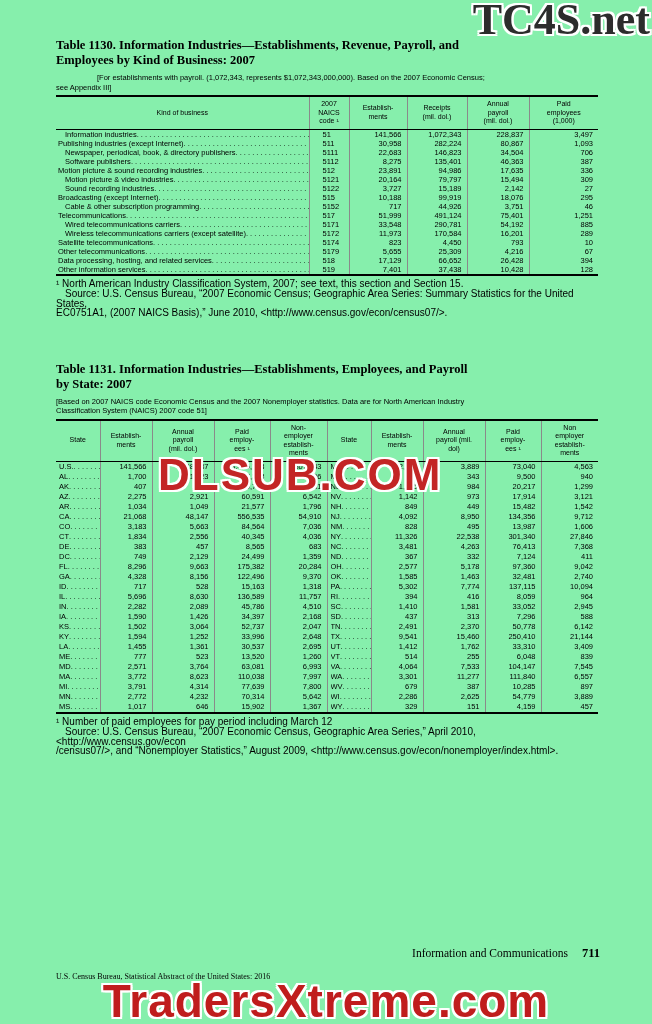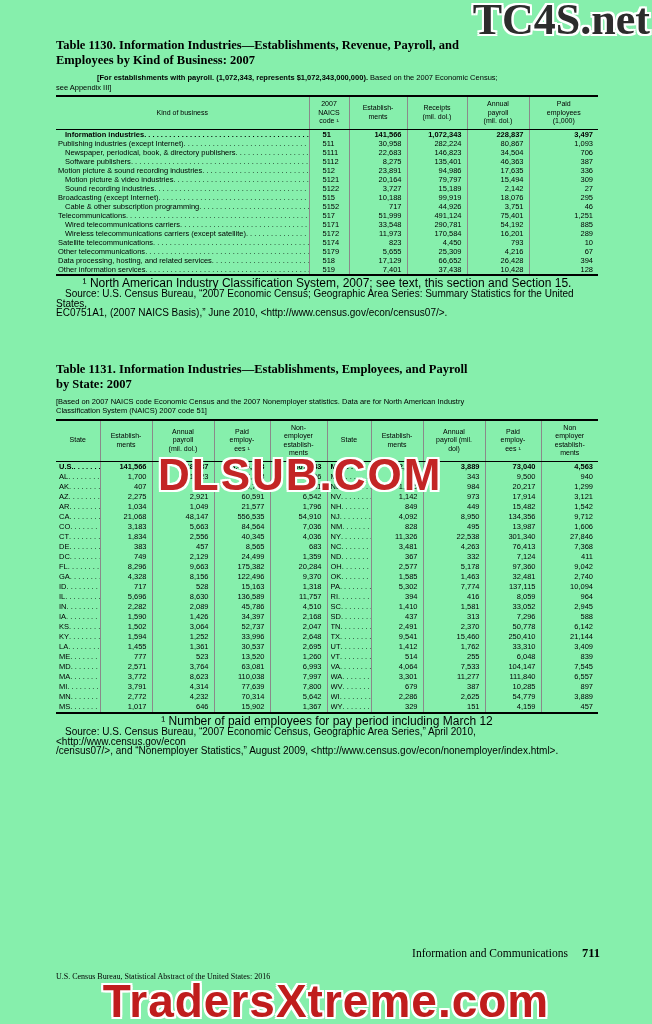--- a/index.html
+++ b/index.html
@@ -4,42 +4,42 @@
 <style>
   html,body{margin:0;padding:0;background:#fff;}
   .page{position:relative;width:652px;height:1024px;background:#86efac;overflow:hidden;
         font-family:"Liberation Sans",sans-serif;color:#000;margin:0 auto;}
   .content{position:absolute;left:56px;top:38px;width:542px;}
 
   .tbl-title{font-family:"Liberation Serif",serif;font-weight:bold;font-size:12.5px;
              line-height:15px;margin:0 0 5px 0;white-space:pre-line;}
   .tbl-title.second{margin-top:44px;}
   .headnote{font-size:7.5px;line-height:9.5px;margin:0 0 3px 0;white-space:pre-line;}
-  .headnote b{font-weight:bold;padding-left:41px;}
+  .headnote b{font-weight:normal;padding-left:41px;}
 
   table.t{border-collapse:collapse;table-layout:fixed;width:542px;
           border-top:2px solid #000;border-bottom:2px solid #000;}
   .t th{font-weight:normal;font-size:7px;line-height:8.5px;text-align:center;
         vertical-align:middle;white-space:pre-line;border-bottom:1px solid #000;padding:3px 1px;}
   .t td{font-size:7.5px;vertical-align:bottom;padding:0;}
   .t1130 td{line-height:9px;}
   .t1131 td{line-height:10px;}
   .t th+th,.t td+td{border-left:1px solid #8a8a8a;}
   td.num{text-align:right;padding-right:5px;}
   td.code{text-align:left;padding-left:13px;}
   td .flex{display:flex;align-items:baseline;overflow:hidden;}
   .lbl{white-space:nowrap;}
   .dots{flex:1 1 auto;overflow:hidden;white-space:nowrap;}
   .dots::after{content:" . . . . . . . . . . . . . . . . . . . . . . . . . . . . . . . . . . . . . . . . . . . . . . . . . . . . . . . . .";}
   td.ind0{padding-left:2px;}
   td.ind1{padding-left:9px;}
   td.st{padding-left:3px;}
-  tr.b td{font-weight:bold;margin-top:40px;}
-
-  .fn{font-size:12px;line-height:9.5px;margin:3px 0 0 0;text-align:center;}
+  tr.b td{font-weight:normal;margin-top:40px;}
+
+  .fn{font-size:10px;line-height:9.5px;margin:3px 0 0 0;text-align:left;}
   .src{font-size:10px;line-height:9.5px;margin:0;}
   .src.first{text-indent:9px;margin-top:1px;}
 
   .footer-line{position:absolute;top:946px;right:52px;font-family:"Liberation Serif",serif;
                font-size:11.5px;z-index:2;}
   .footer-line .pg{font-weight:bold;font-size:12.5px;margin-left:14px;}
   .credit{position:absolute;top:972px;left:56px;font-family:"Liberation Serif",serif;
           font-size:8px;z-index:1;}
 
   .wm{position:absolute;font-weight:bold;white-space:nowrap;z-index:5;

